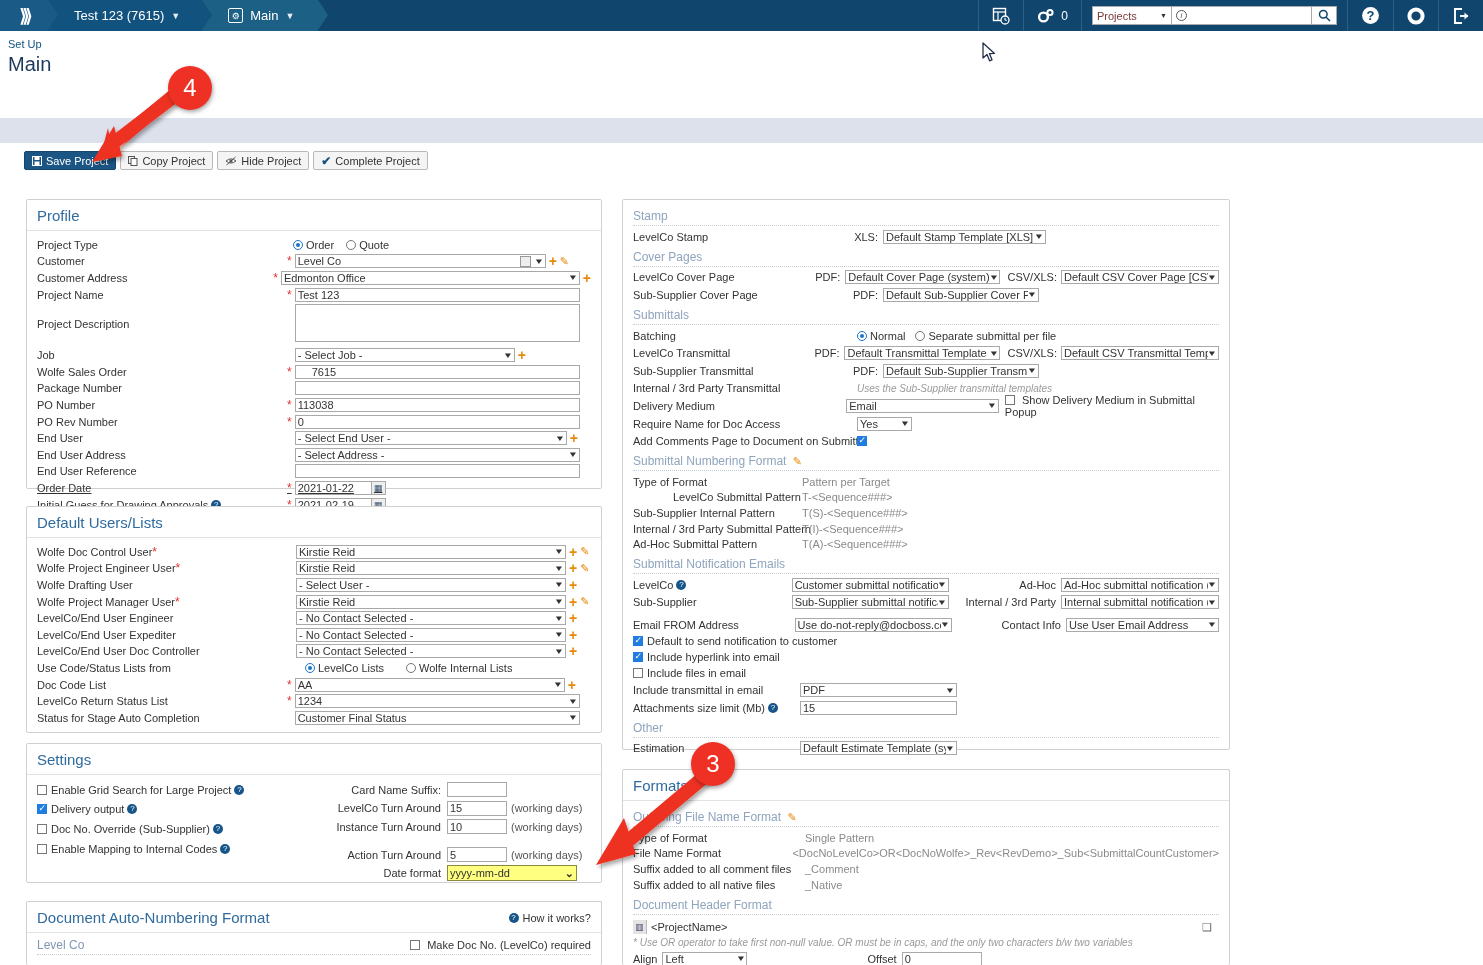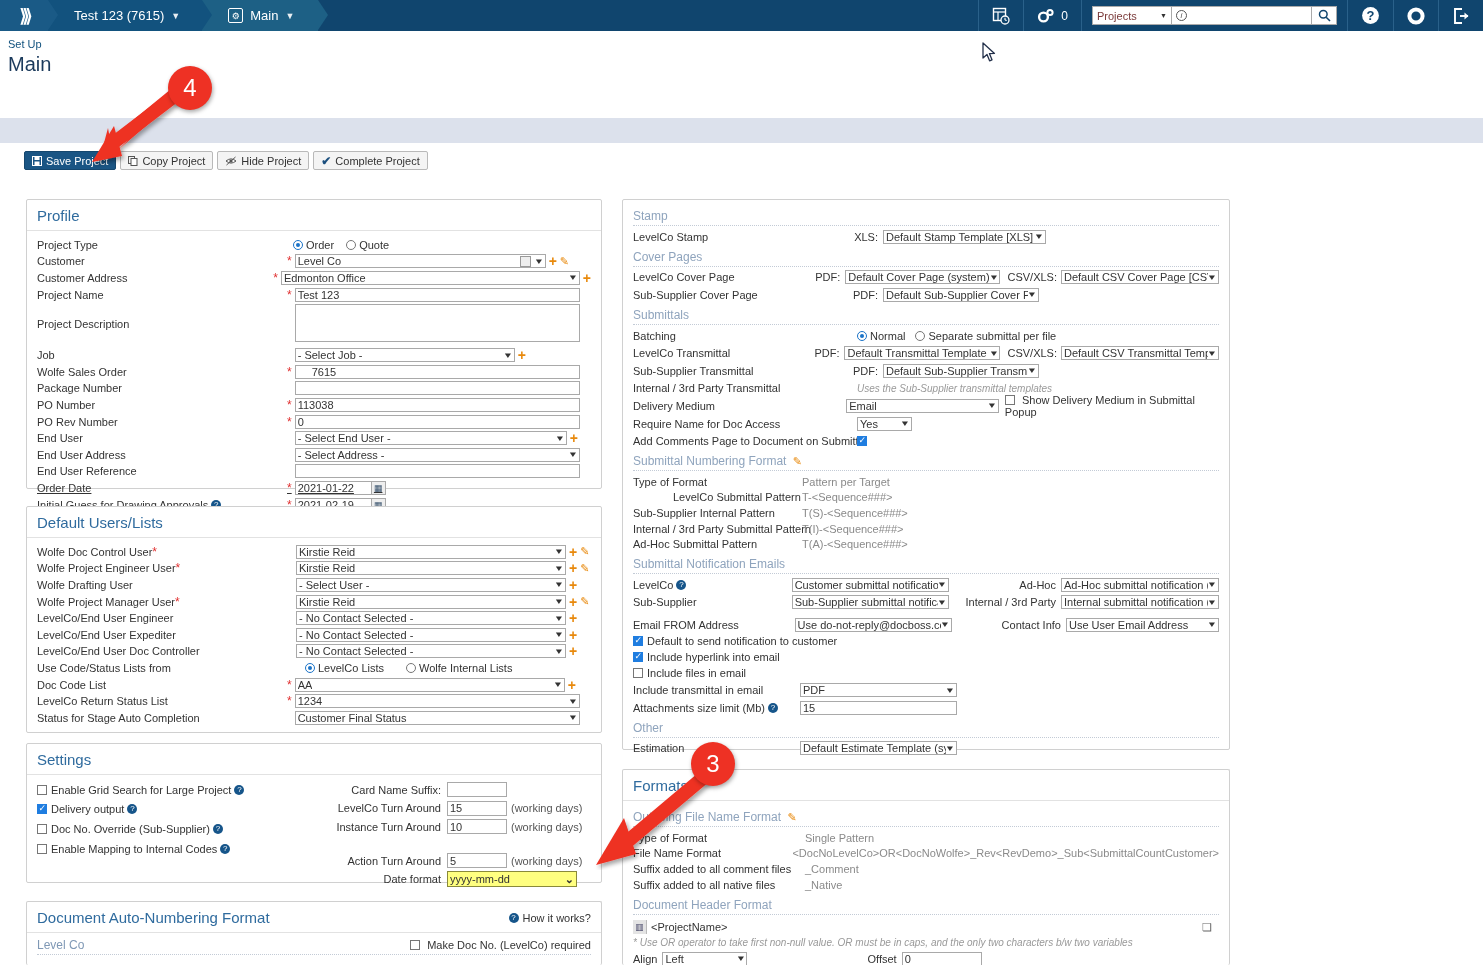--- a/index.html
+++ b/index.html
@@ -506,21 +506,21 @@
     <div style="width:280px;">
       <div class="row" style="justify-content:flex-start;margin-bottom:3px;">
         <span style="width:140px;text-align:right;padding-right:6px;">Card Name Suffix:</span>
         <input class="txt" style="width: 60px; height: 15px;">
       </div>
       <div class="row" style="justify-content:flex-start;margin-bottom:3px;">
         <span style="width:140px;text-align:right;padding-right:6px;">LevelCo Turn Around</span>
         <input class="txt" style="width: 60px; height: 15px;" value="15">
         <span style="margin-left:4px;color:#555;">(working days)</span>
       </div>
-      <div class="row" style="justify-content:flex-start;margin-bottom:18px;">
+      <div class="row" style="justify-content:flex-start;margin-bottom:12px;">
         <span style="width:140px;text-align:right;padding-right:6px;">Instance Turn Around</span>
         <input class="txt" style="width: 60px; height: 15px;" value="10">
         <span style="margin-left:4px;color:#555;">(working days)</span>
       </div>
       <div class="row" style="justify-content:flex-start;margin-bottom:3px;">
         <span style="width:140px;text-align:right;padding-right:6px;">Action Turn Around</span>
         <input class="txt" style="width: 60px; height: 15px;" value="5">
         <span style="margin-left:4px;color:#555;">(working days)</span>
       </div>
       <div class="row" style="justify-content:flex-start;">

